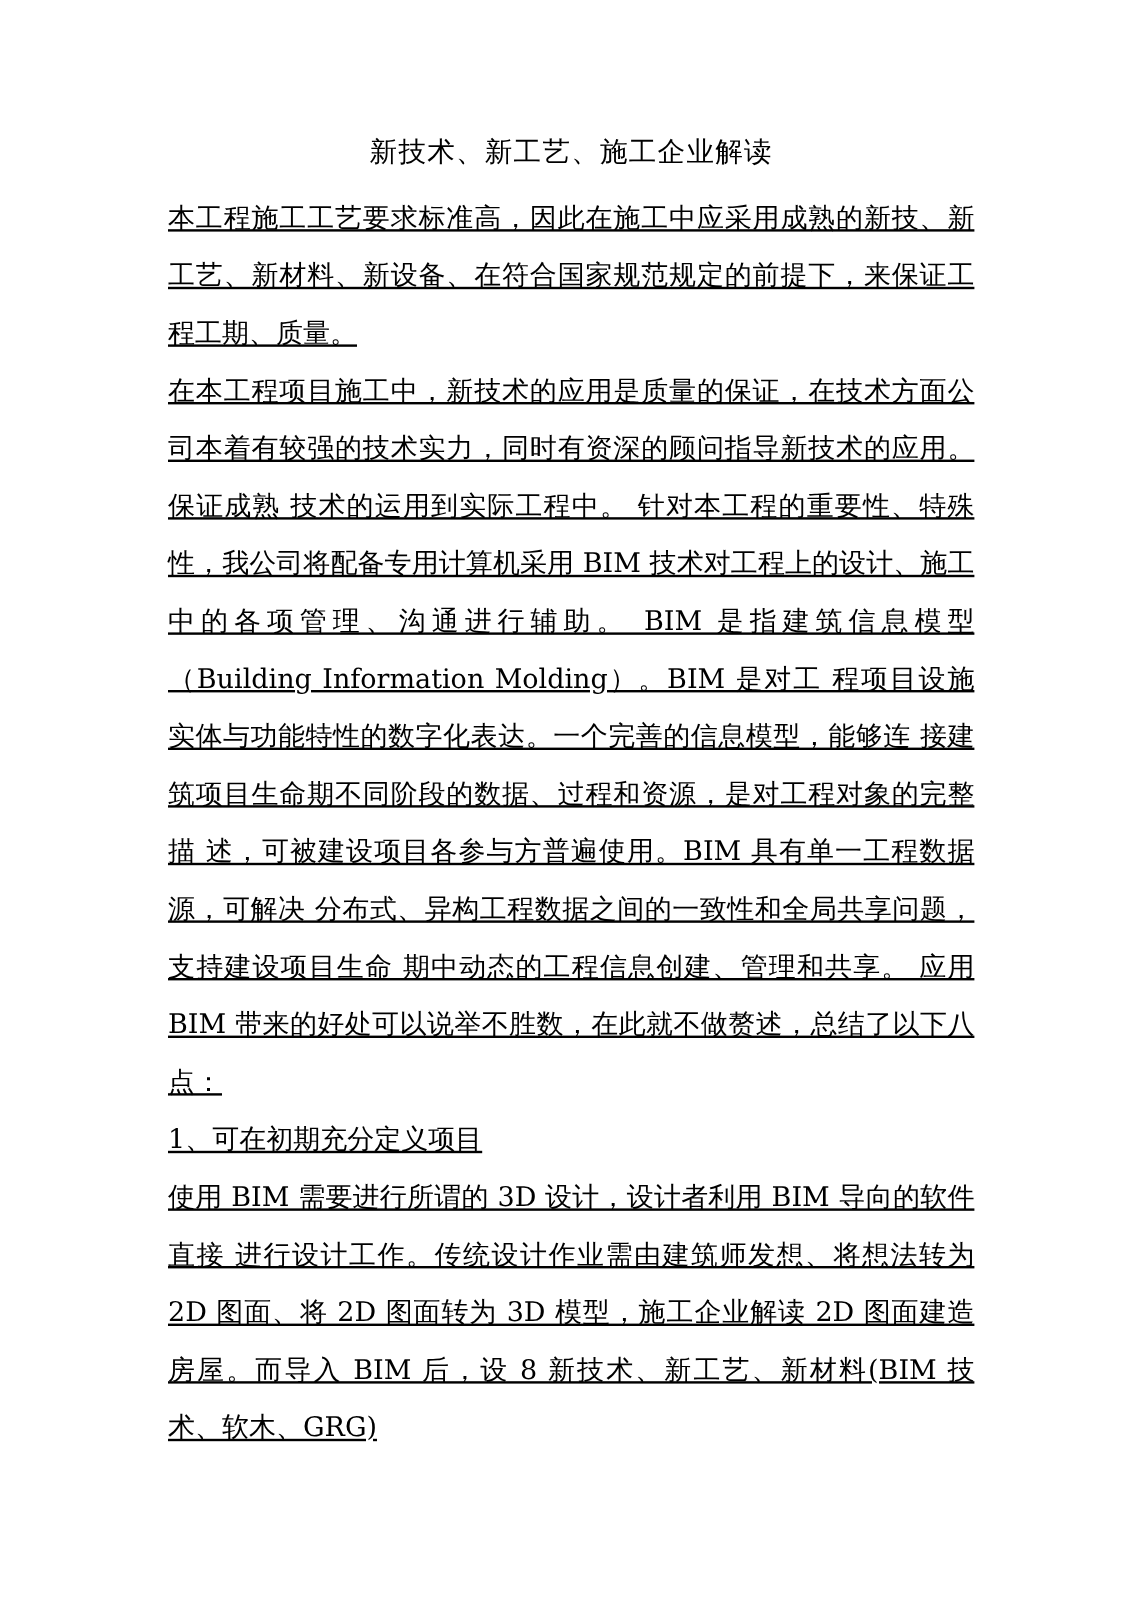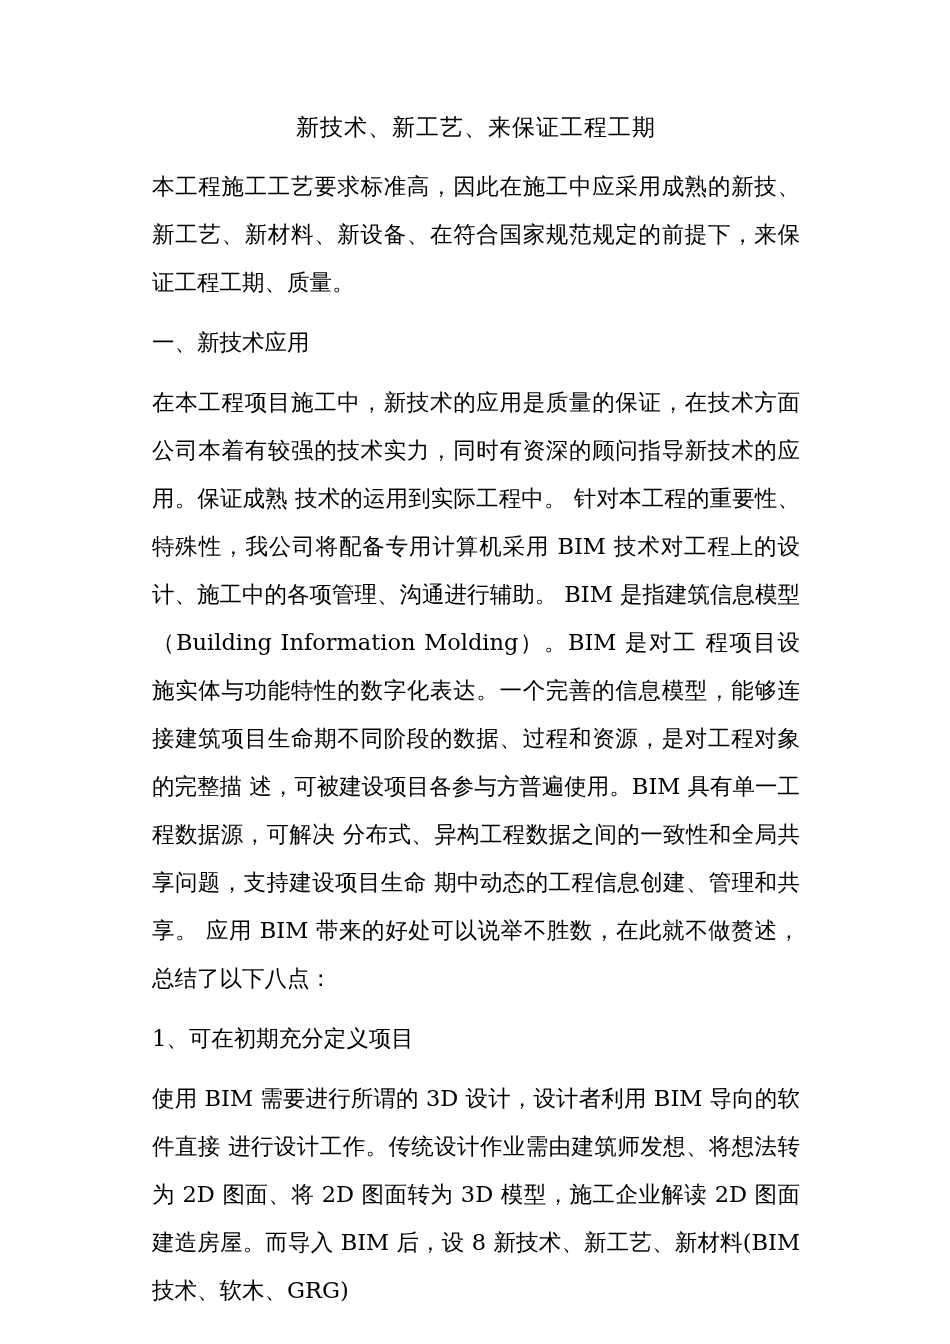--- a/index.html
+++ b/index.html
@@ -30,49 +30,47 @@
   .doc-title {
     text-align: center;
     font-size: 23px;
     line-height: 46px;
     letter-spacing: 1px;
     margin: 0 0 8px 0;
     font-weight: normal;
     font-family: "DejaVu Serif", "Liberation Serif", serif;
   }
   p.para {
-    margin: 12px;
+    margin: 0;
     font-size: 22.5px;
     line-height: 48px;
     text-align: justify;
     text-justify: inter-ideograph;
     letter-spacing: 0px;
+    text-decoration: underline;
   }
   p.para.heading {
     text-align: left;
   }
   .blk {
     margin-bottom: 0px;
   }
 </style>
 </head>
 <body>
 
 <div class="page">
   <div class="content">
 
-    <h1 class="doc-title">新技术、新工艺、来保证工程工期</h1>
+    <h1 class="doc-title">新技术、新工艺、施工企业解读</h1>
 
     <div class="blk">
       <p class="para">本工程施工工艺要求标准高，因此在施工中应采用成熟的新技、新工艺、新材料、新设备、在符合国家规范规定的前提下，来保证工程工期、质量。</p>
     </div>
 
-    <div class="blk">
-      <p class="para heading">一、新技术应用</p>
-    </div>
 
     <div class="blk">
       <p class="para">在本工程项目施工中，新技术的应用是质量的保证，在技术方面公司本着有较强的技术实力，同时有资深的顾问指导新技术的应用。保证成熟 技术的运用到实际工程中。 针对本工程的重要性、特殊性，我公司将配备专用计算机采用 BIM 技术对工程上的设计、施工中的各项管理、沟通进行辅助。 BIM 是指建筑信息模型（Building Information Molding）。BIM 是对工 程项目设施实体与功能特性的数字化表达。一个完善的信息模型，能够连 接建筑项目生命期不同阶段的数据、过程和资源，是对工程对象的完整描 述，可被建设项目各参与方普遍使用。BIM 具有单一工程数据源，可解决 分布式、异构工程数据之间的一致性和全局共享问题，支持建设项目生命 期中动态的工程信息创建、管理和共享。 应用 BIM 带来的好处可以说举不胜数，在此就不做赘述，总结了以下八点：</p>
     </div>
 
     <div class="blk">
       <p class="para heading">1、可在初期充分定义项目</p>
     </div>
 
     <div class="blk">

